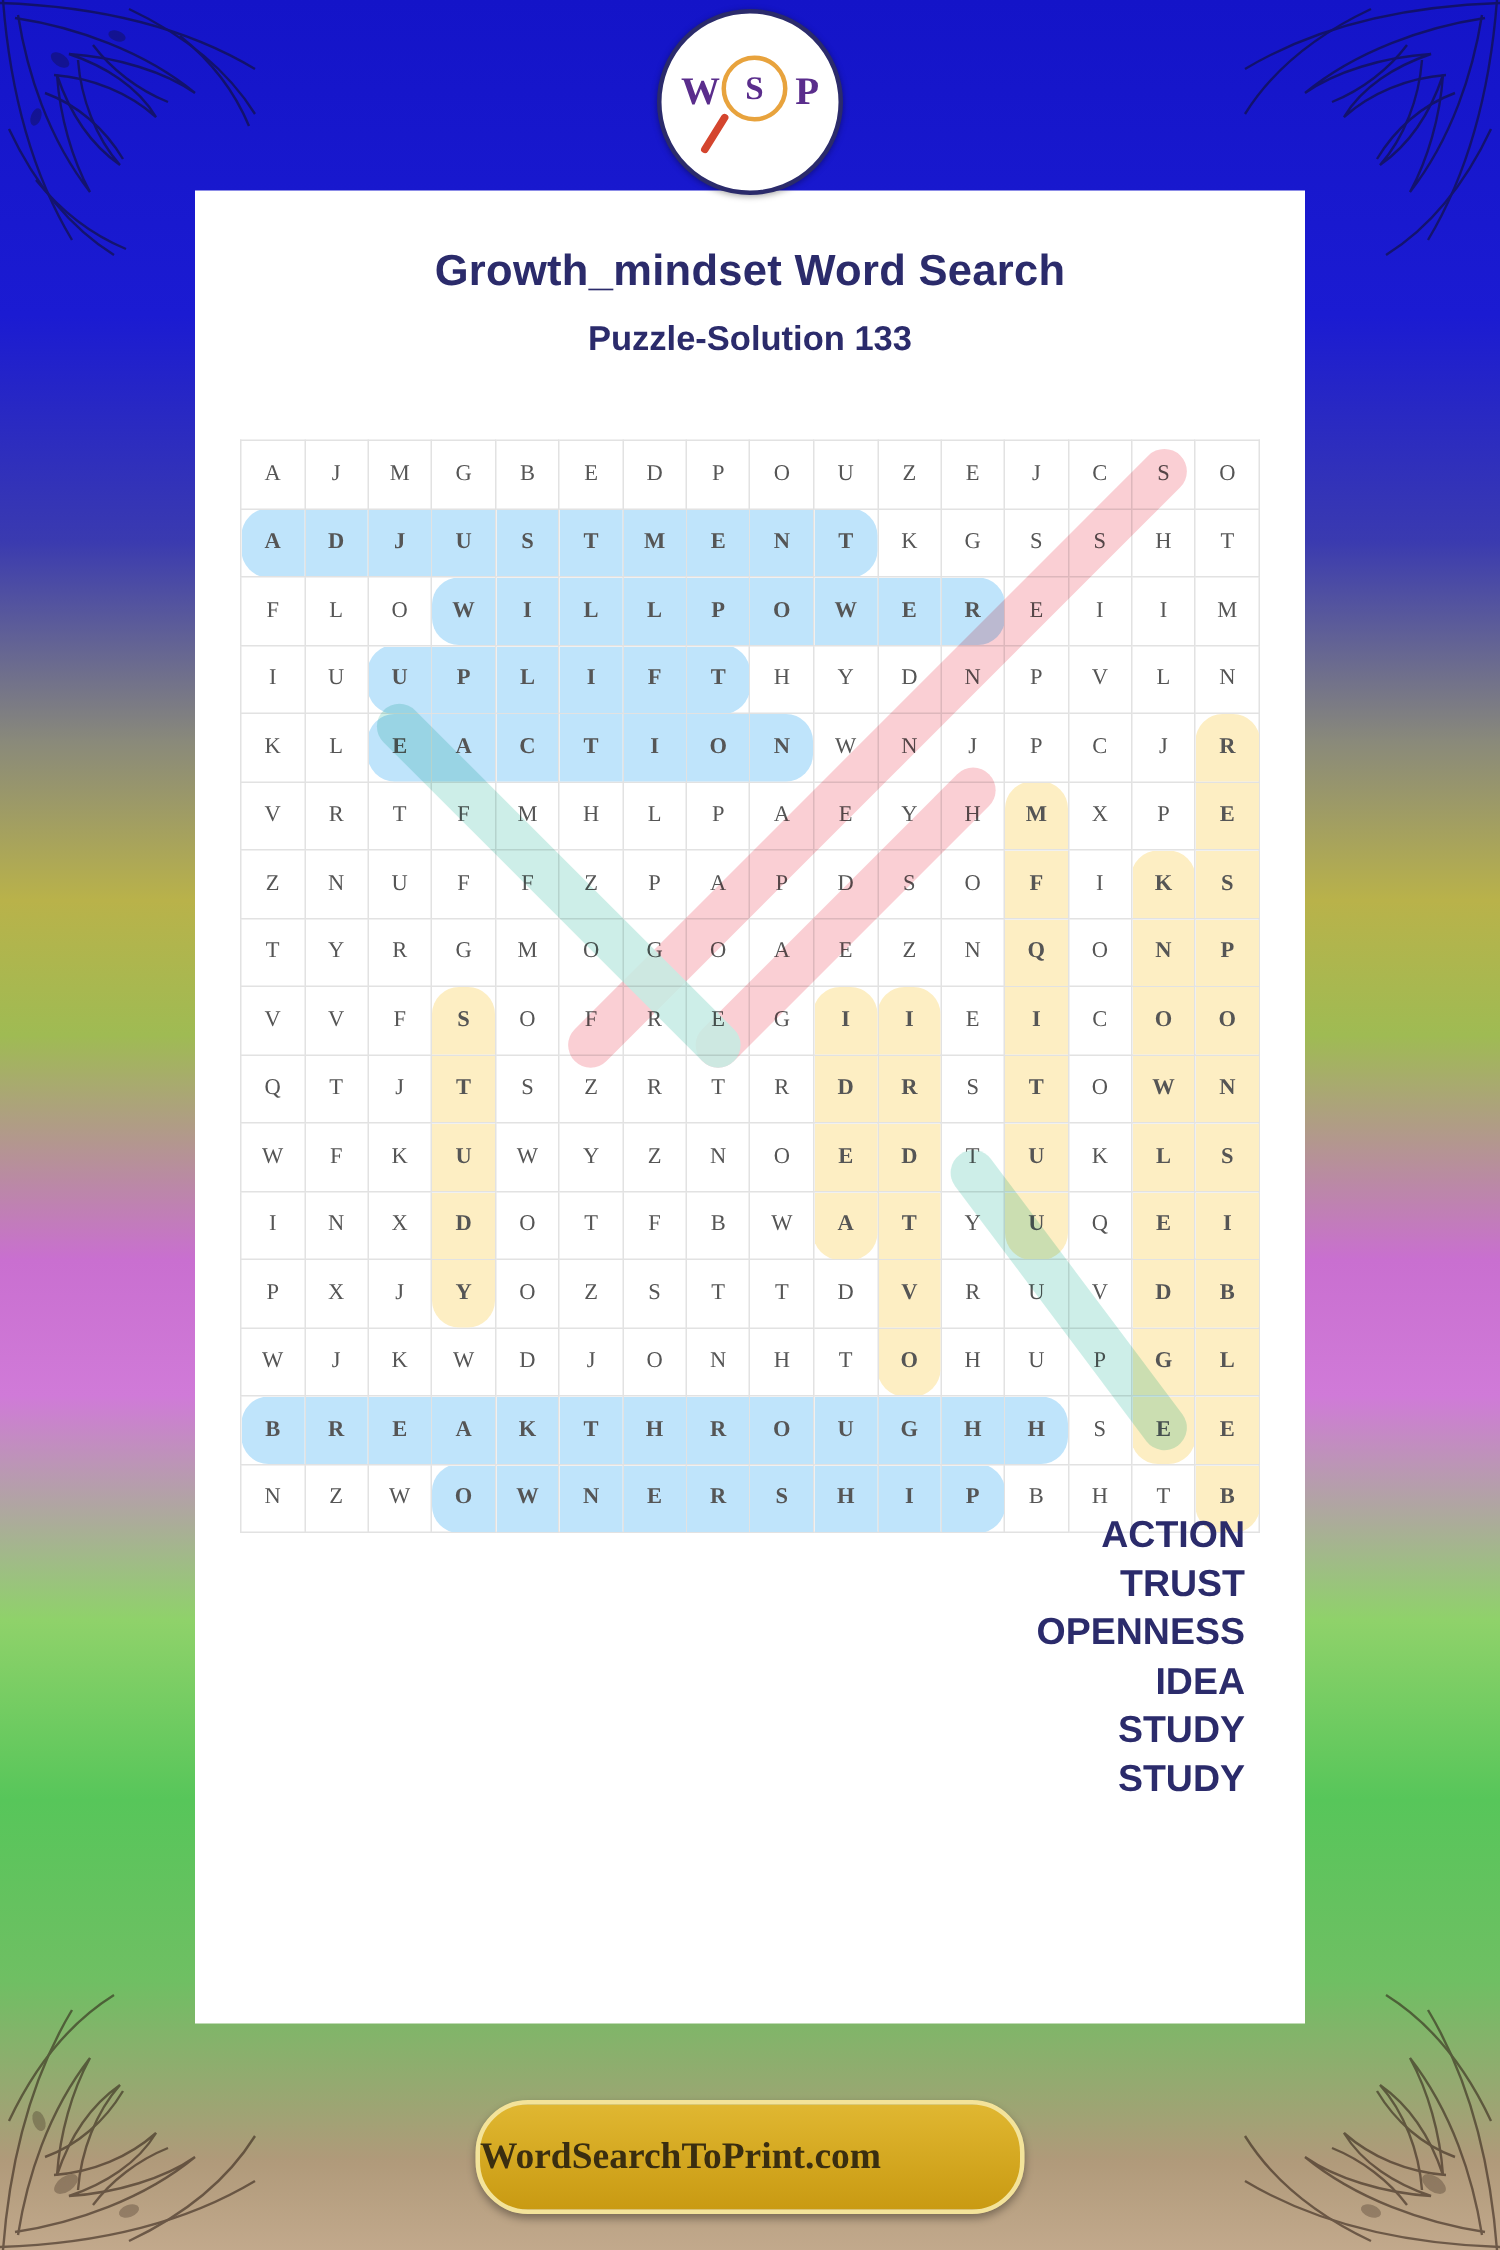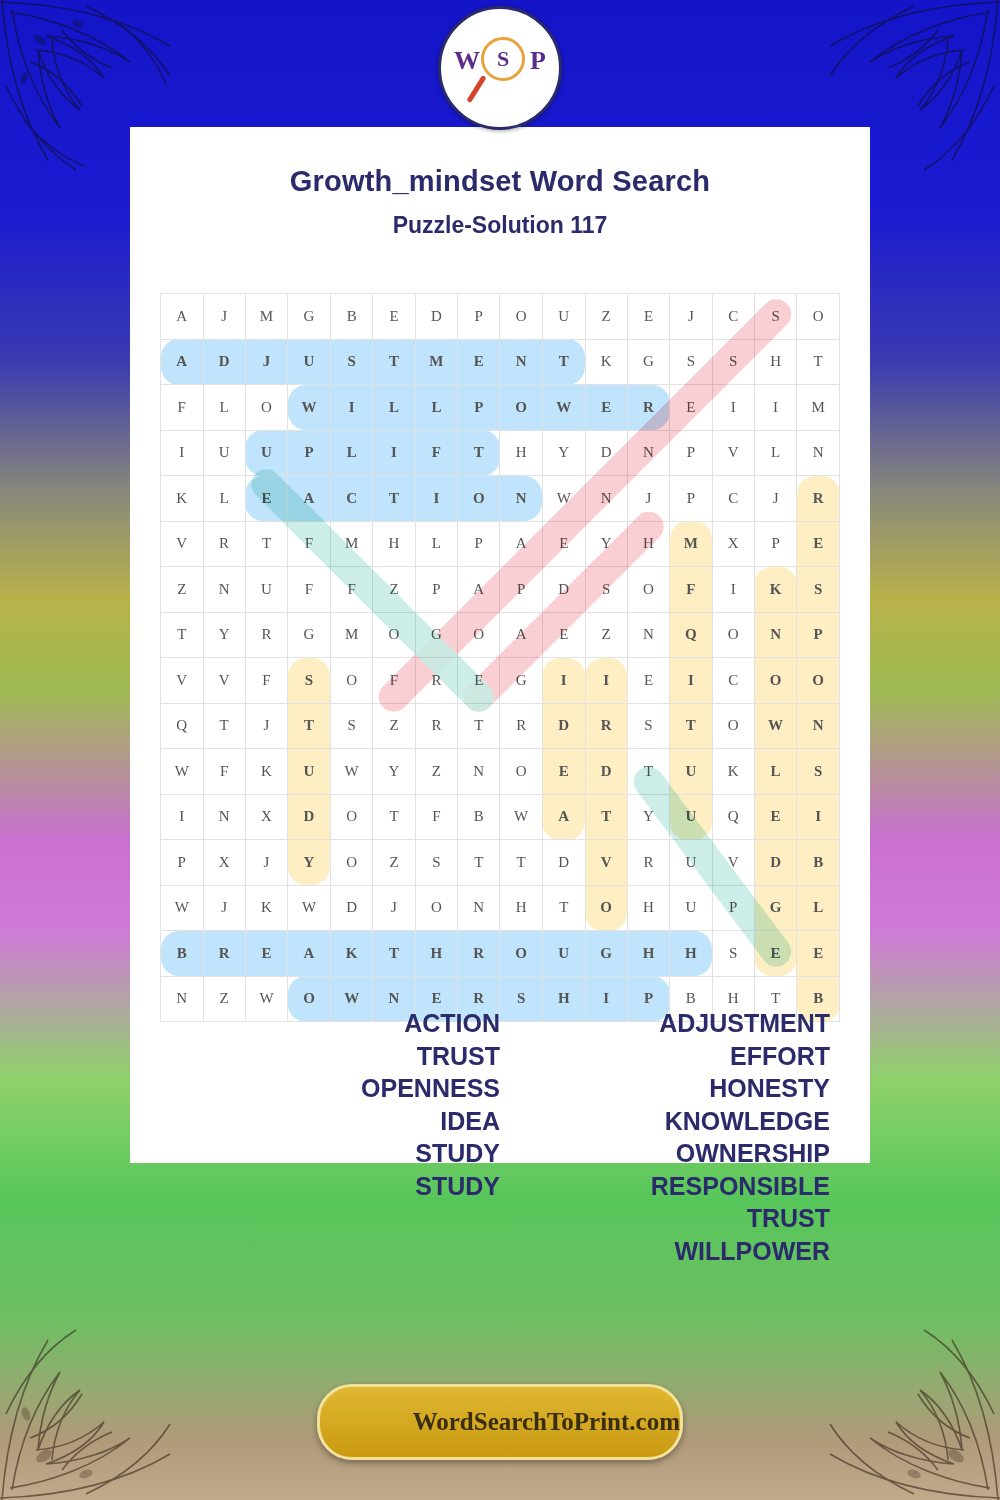--- a/index.html
+++ b/index.html
@@ -26,21 +26,21 @@
     position:absolute;width:210px;height:180px;opacity:.55;
     pointer-events:none;
   }
   .corner svg{width:100%;height:100%;}
   .corner.tl{left:0;top:0;}
   .corner.tr{right:0;top:0;transform:scaleX(-1);}
   .corner.bl{left:0;bottom:0;transform:scaleY(-1);}
   .corner.br{right:0;bottom:0;transform:scale(-1,-1);}
 
   .sheet{
-    position:absolute;left:130px;top:127px;width:740px;height:1036px;
+    position:absolute;left:130px;top:127px;width:740px;height:1222px;
     background:#ffffff;
   }
 
   .logo{
     position:absolute;left:50%;top:6px;transform:translateX(-50%);
     width:118px;height:118px;border-radius:50%;
     background:#fff;border:3px solid #2b2b6b;
     box-shadow:0 1px 4px rgba(0,0,0,.35);
     display:flex;align-items:center;justify-content:center;
     z-index:5;
@@ -96,25 +96,25 @@
   .words{
     position:absolute;left:40px;top:880px;width:660px;
     display:flex;
   }
   .wcol{flex:1;text-align:right;}
   .wcol div{
     font-size:25px;font-weight:bold;color:#2b2b6b;line-height:32.5px;
   }
 
   .footer-btn{
-    position:absolute;left:50%;bottom:40px;transform:translateX(-50%);
+    position:absolute;left:50%;bottom:24px;transform:translateX(-50%);
     width:360px;height:70px;border-radius:35px;
     background:linear-gradient(180deg,#e0b731,#c99a12);
     border:3px solid #f3e39a;
-    display:flex;align-items:center;justify-content:flex-end;
+    display:flex;align-items:center;justify-content:flex-start;
     box-shadow:0 3px 6px rgba(0,0,0,.35);
   }
   .footer-btn span{
     font-size:25px;font-weight:bold;color:#3a2e10;
     font-family:"Liberation Serif", serif;
   }
 </style>
 </head>
 <body>
 
@@ -195,21 +195,21 @@
   <div class="logo-inner">
     <div class="logo-w">W</div>
     <div class="logo-s">S</div>
     <div class="logo-p">P</div>
     <div class="logo-handle"></div>
   </div>
 </div>
 
 <div class="sheet">
   <div class="title">Growth_mindset Word Search</div>
-  <div class="subtitle">Puzzle-Solution 117</div>
+  <div class="subtitle">Puzzle-Solution 133</div>
 
   <div class="grid-wrap">
     <table class="grid" id="grid-table">
         <tbody>
           <tr>
             <td class="">A</td>
             <td class="">J</td>
             <td class="">M</td>
             <td class="">G</td>
             <td class="">B</td>
@@ -507,28 +507,18 @@
 
   <div class="words">
     <div class="wcol" id="words-left">
         <div>ACTION</div>
         <div>TRUST</div>
         <div>OPENNESS</div>
         <div>IDEA</div>
         <div>STUDY</div>
         <div>STUDY</div>
       </div>
-    <div class="wcol" id="words-right">
-        <div>ADJUSTMENT</div>
-        <div>EFFORT</div>
-        <div>HONESTY</div>
-        <div>KNOWLEDGE</div>
-        <div>OWNERSHIP</div>
-        <div>RESPONSIBLE</div>
-        <div>TRUST</div>
-        <div>WILLPOWER</div>
-      </div>
   </div>
 </div>
 
 <div class="footer-btn">
   <span>WordSearchToPrint.com</span>
 </div>
 
 </body></html>

